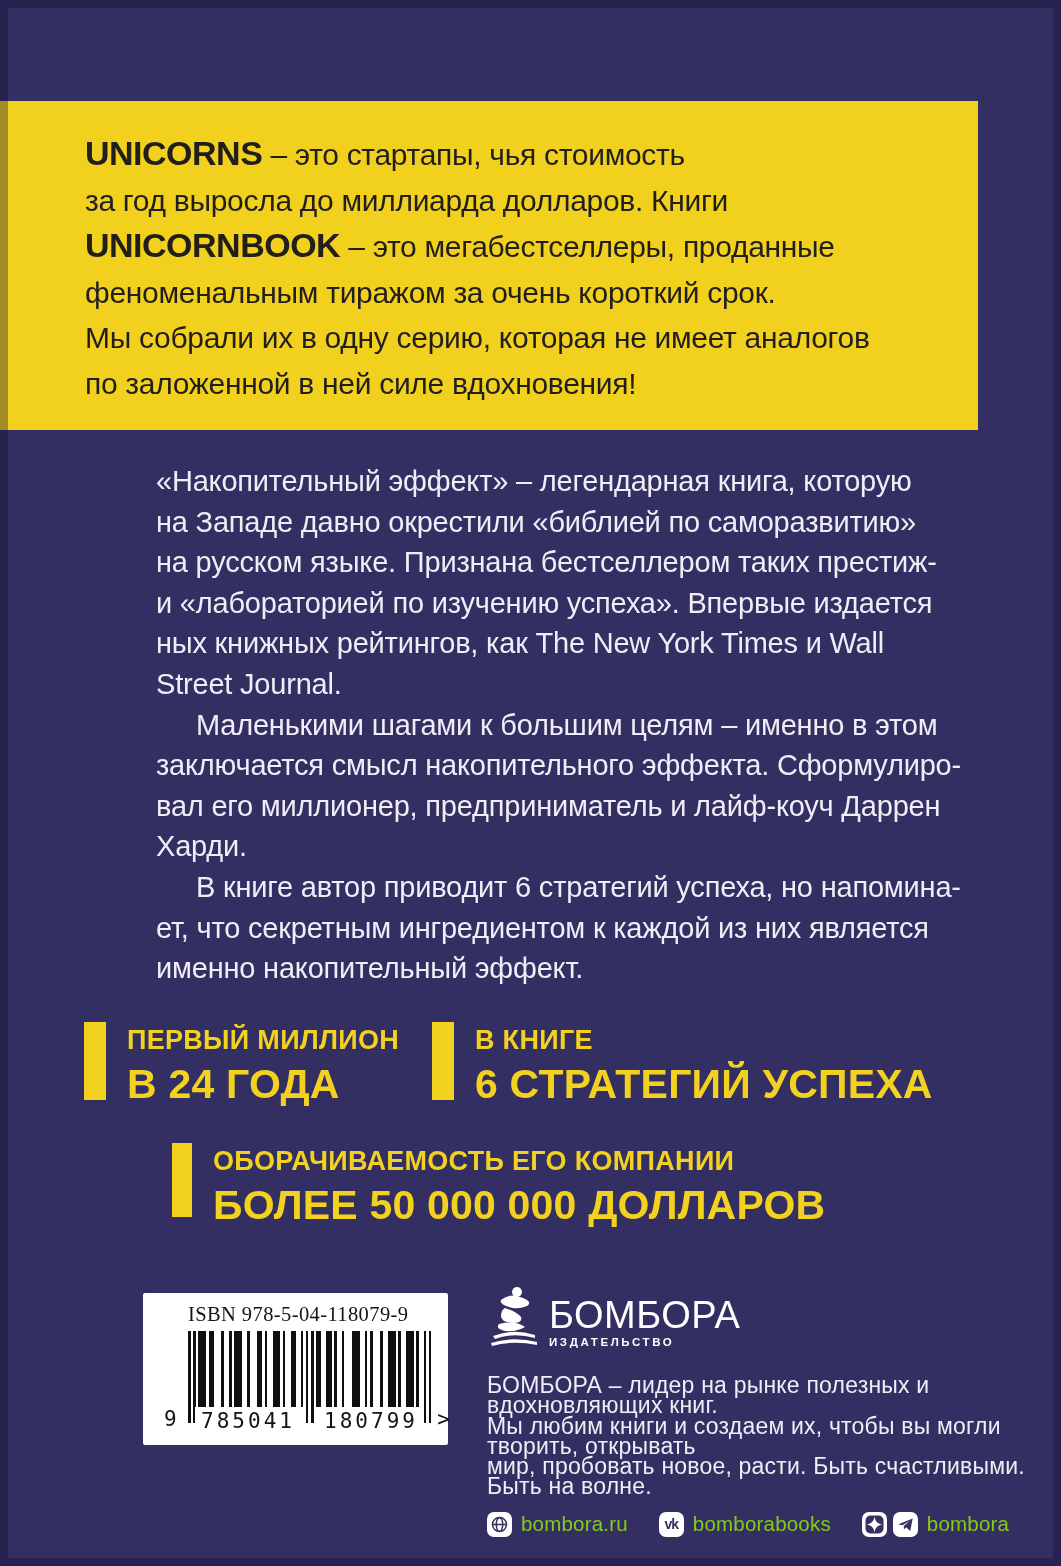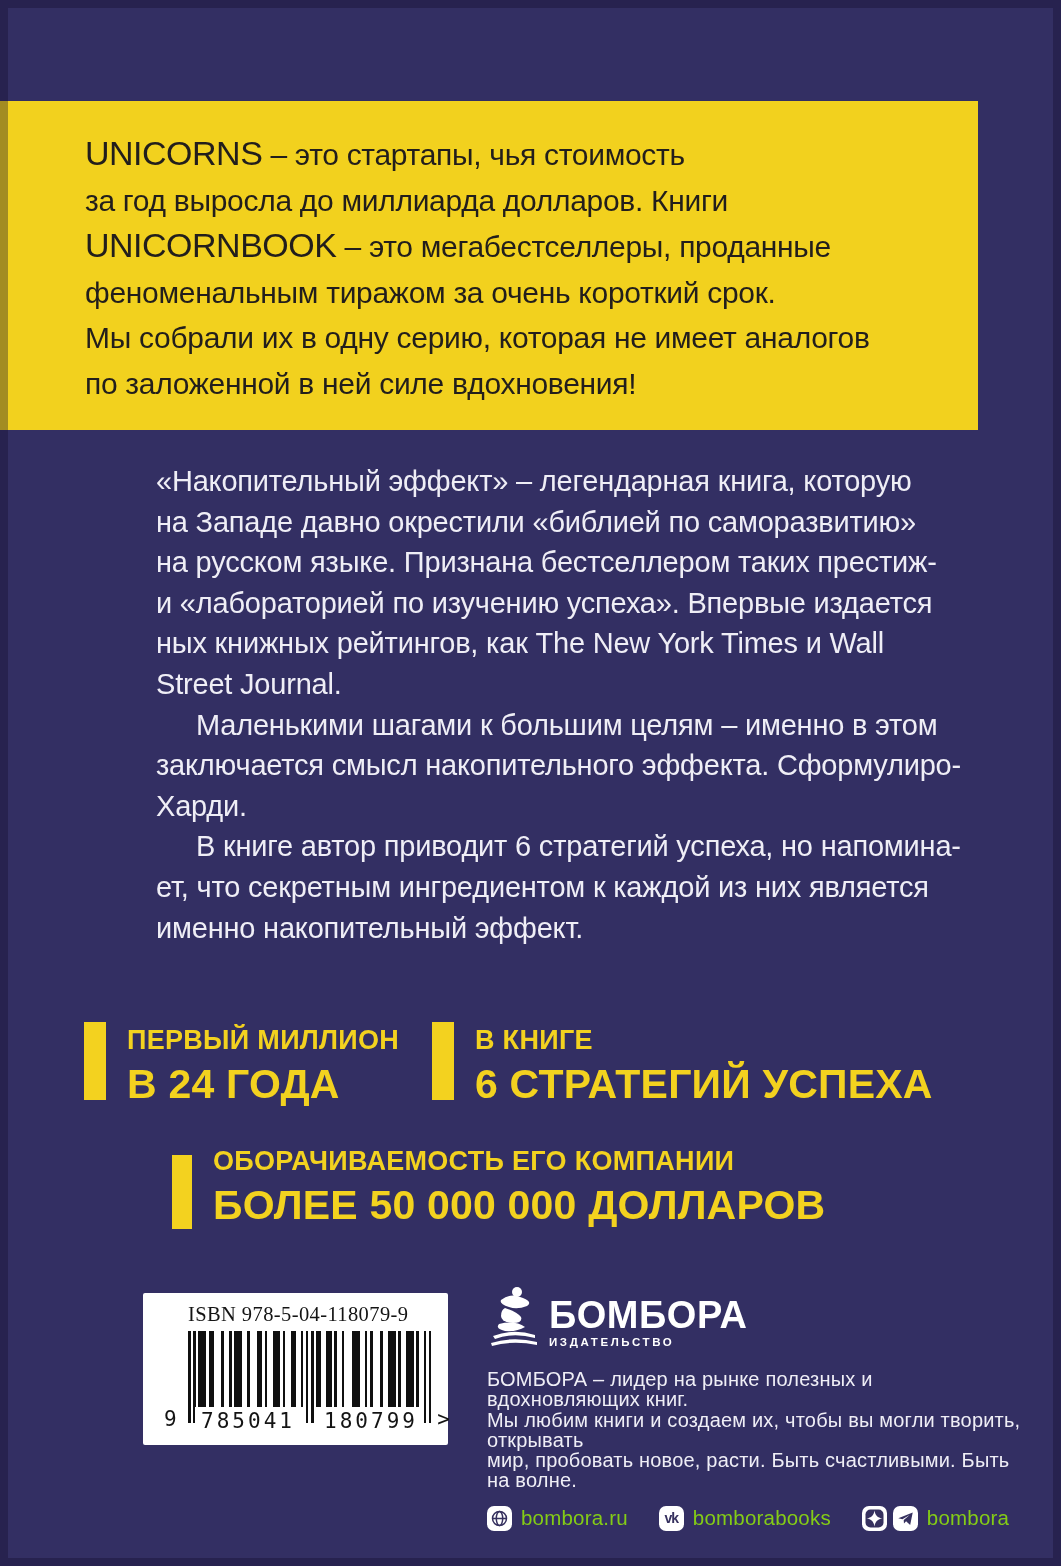--- a/index.html
+++ b/index.html
@@ -11,38 +11,38 @@
   #vignette{position:absolute;inset:0;pointer-events:none;
     box-shadow:inset 0 0 0 8px rgba(16,12,44,.35);z-index:50;}
 
   
   #intro-box{
     position:absolute;left:0;top:101px;width:978px;height:329px;
     background:#f2d11e;color:#221e1c;
   }
   #intro-text{padding:30px 20px 0 85px;font-size:30px;line-height:45.5px;
     letter-spacing:-.3px;font-weight:500;}
-  .intro-bold{font-weight:normal;font-size:34px;letter-spacing:-.5px;}
+  .intro-bold{font-weight:bold;font-size:34px;letter-spacing:-.5px;}
 
   
   #synopsis{
     position:absolute;left:140px;top:461px;width:860px;
     color:#efeef6;font-size:29px;line-height:40.6px;letter-spacing:-.2px;
   }
   .syn-line{white-space:nowrap;margin-left:16px;}
   .syn-line.indent{padding-left:40px;}
 
   
   .feature{position:absolute;display:flex;color:#f3d21f;}
   .f-bar{background:#f3d21f;flex:0 0 auto;}
   #feature-1{left:84px;top:1022px;}
   #feature-1 .f-bar{width:22px;height:78px;}
   #feature-2{left:432px;top:1022px;}
   #feature-2 .f-bar{width:22px;height:78px;}
-  #feature-3{left:172px;top:1143px;align-items:flex-end;}
+  #feature-3{left:172px;top:1143px;}
   #feature-3 .f-bar{width:20px;height:74px;}
   .f-text{margin-left:21px;display:flex;flex-direction:column;}
   .f-line1{font-size:27px;font-weight:bold;letter-spacing:.3px;margin-top:3px;white-space:nowrap;}
   .f-line2{font-size:41px;font-weight:bold;letter-spacing:.2px;margin-top:5px;white-space:nowrap;}
 
   
   #barcode-panel{
     position:absolute;left:143px;top:1293px;width:305px;height:152px;
     background:#ffffff;border-radius:2px;color:#141414;
   }
@@ -57,23 +57,23 @@
     text-align:center;background:#fff;letter-spacing:3px;}
   #bc-g1{left:7px;}
   #bc-g2{left:130px;}
   #bc-gt{position:absolute;right:-18px;top:76px;}
 
   
   #publisher{position:absolute;left:487px;top:1286px;width:540px;color:#efeef6;}
   #logo-row{display:flex;align-items:flex-start;}
   #logo-mark{width:54px;height:60px;flex:0 0 auto;}
   #logo-text{margin-left:8px;margin-top:12px;}
-  #logo-name{font-size:38px;font-weight:bold;letter-spacing:.5px;line-height:34px;color:#fff;}
+  #logo-name{font-size:38px;font-weight:normal;letter-spacing:.5px;line-height:34px;color:#fff;}
   #logo-sub{font-size:11.5px;font-weight:bold;letter-spacing:2.6px;margin-top:4px;color:#fff;}
-  #about{margin-top:21px;font-size:20px;line-height:20.3px;letter-spacing:.2px;}
+  #about{margin-top:27px;font-size:23px;line-height:20.3px;letter-spacing:.2px;}
   #social{margin-top:15px;display:flex;align-items:center;}
   .social-item{display:flex;align-items:center;margin-right:31px;}
   .s-icon{width:25px;height:25px;border-radius:7px;background:#fff;
     display:flex;align-items:center;justify-content:center;margin-right:9px;flex:0 0 auto;}
   .s-icon + .s-icon{margin-left:-3px;}
   .s-label{font-size:20.5px;letter-spacing:.2px;color:#84cc16;}
   .vk-glyph{font-weight:bold;font-size:14px;color:#36315f;letter-spacing:-1px;
     font-family:"Liberation Sans",sans-serif;}
 </style>
 </head>
@@ -92,20 +92,21 @@
 
 <div id="synopsis">
   <div class="syn-line">«Накопительный эффект» – легендарная книга, которую</div>
   <div class="syn-line">на Западе давно окрестили «библией по саморазвитию»</div>
   <div class="syn-line">на русском языке. Признана бестселлером таких престиж-</div>
   <div class="syn-line">и «лабораторией по изучению успеха». Впервые издается</div>
   <div class="syn-line">ных книжных рейтингов, как The New York Times и Wall</div>
   <div class="syn-line">Street Journal.</div>
   <div class="syn-line indent">Маленькими шагами к большим целям – именно в этом</div>
   <div class="syn-line">заключается смысл накопительного эффекта. Сформулиро-</div>
+  <div class="syn-line">вал его миллионер, предприниматель и лайф-коуч Даррен</div>
   <div class="syn-line">Харди.</div>
   <div class="syn-line indent">В книге автор приводит 6 стратегий успеха, но напомина-</div>
   <div class="syn-line">ет, что секретным ингредиентом к каждой из них является</div>
   <div class="syn-line">именно накопительный эффект.</div>
 </div>
 
 <div class="feature" id="feature-1">
   <div class="f-bar"></div>
   <div class="f-text">
     <div class="f-line1">ПЕРВЫЙ МИЛЛИОН</div>

